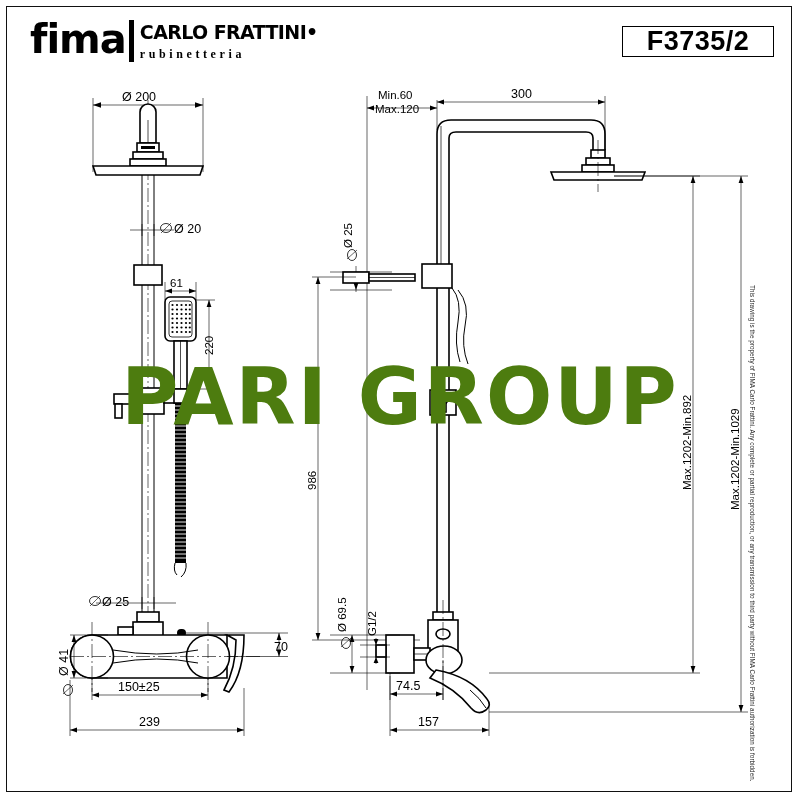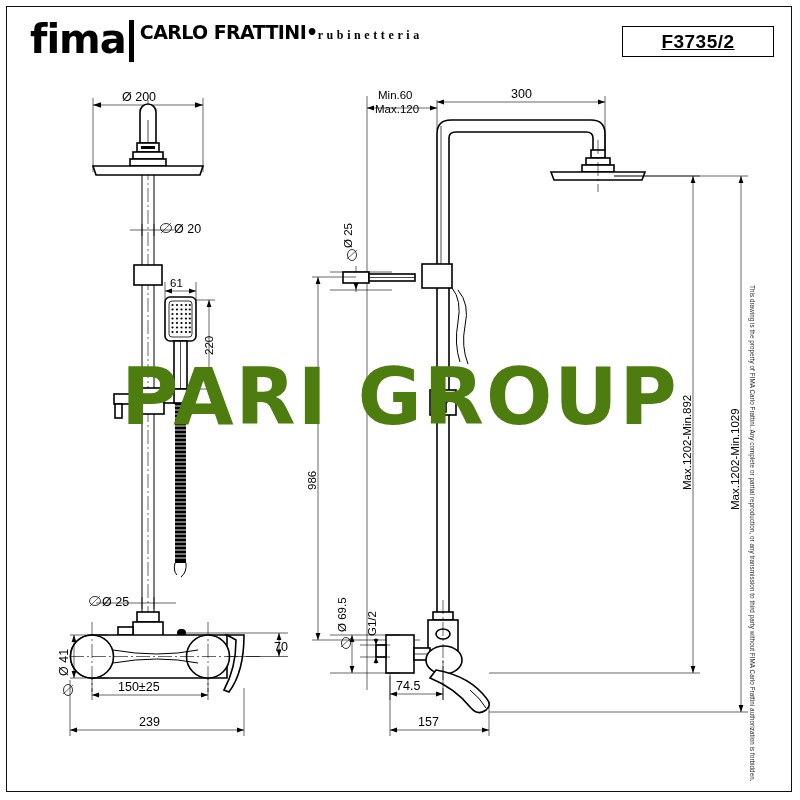--- a/index.html
+++ b/index.html
@@ -4,27 +4,27 @@
 <style>
   html,body{margin:0;padding:0;background:#fff;}
   body{width:800px;height:800px;font-family:"Liberation Sans",sans-serif;color:#000;}
   #sheet{position:relative;width:800px;height:800px;overflow:hidden;background:#fff;}
   .frame{position:absolute;left:6px;top:6px;width:786px;height:786px;border:1px solid #111;box-sizing:border-box;}
 
   
   .logo{position:absolute;left:30px;top:20px;display:flex;align-items:flex-start;}
   .logo-fima{font-family:"DejaVu Sans",sans-serif;font-weight:bold;font-size:40px;line-height:38px;letter-spacing:-1px;}
   .logo-bar{width:5px;height:42px;background:#000;margin:0 6px 0 3px;}
-  .logo-right{display:flex;padding-top:3px;}
+  .logo-right{display:flex;flex-direction:column;padding-top:3px;}
   .logo-cf{font-family:"DejaVu Sans",sans-serif;font-weight:bold;font-size:19px;line-height:19px;letter-spacing:-0.6px;}
   .logo-rub{font-family:Liberation Serif, serif;font-weight:bold;font-size:12px;line-height:10px;letter-spacing:3.6px;margin-top:7px;}
 
   .codebox{position:absolute;left:622px;top:26px;width:150px;height:29px;border:1.4px solid #000;
            display:flex;align-items:center;justify-content:center;}
-  .codebox span{font-size:19px;font-weight:bold;font-family:"Liberation Sans",sans-serif;letter-spacing:0.5px;text-decoration:underline;}
+  .codebox span{font-size:27px;font-weight:bold;font-family:"Liberation Sans",sans-serif;letter-spacing:0.5px;}
 
   
   .watermark{position:absolute;left:0;top:352px;width:800px;text-align:center;
              font-family:"DejaVu Sans",sans-serif;font-weight:bold;font-size:78px;
              color:#4d7c0f;letter-spacing:2px;z-index:5;pointer-events:none;white-space:nowrap;}
 
   
   .copyright{position:absolute;left:756px;top:285px;width:450px;
              font-size:6.3px;font-family:"Liberation Sans",sans-serif;color:#222;
              transform:rotate(90deg);transform-origin:0 0;white-space:nowrap;letter-spacing:0.05px;}

